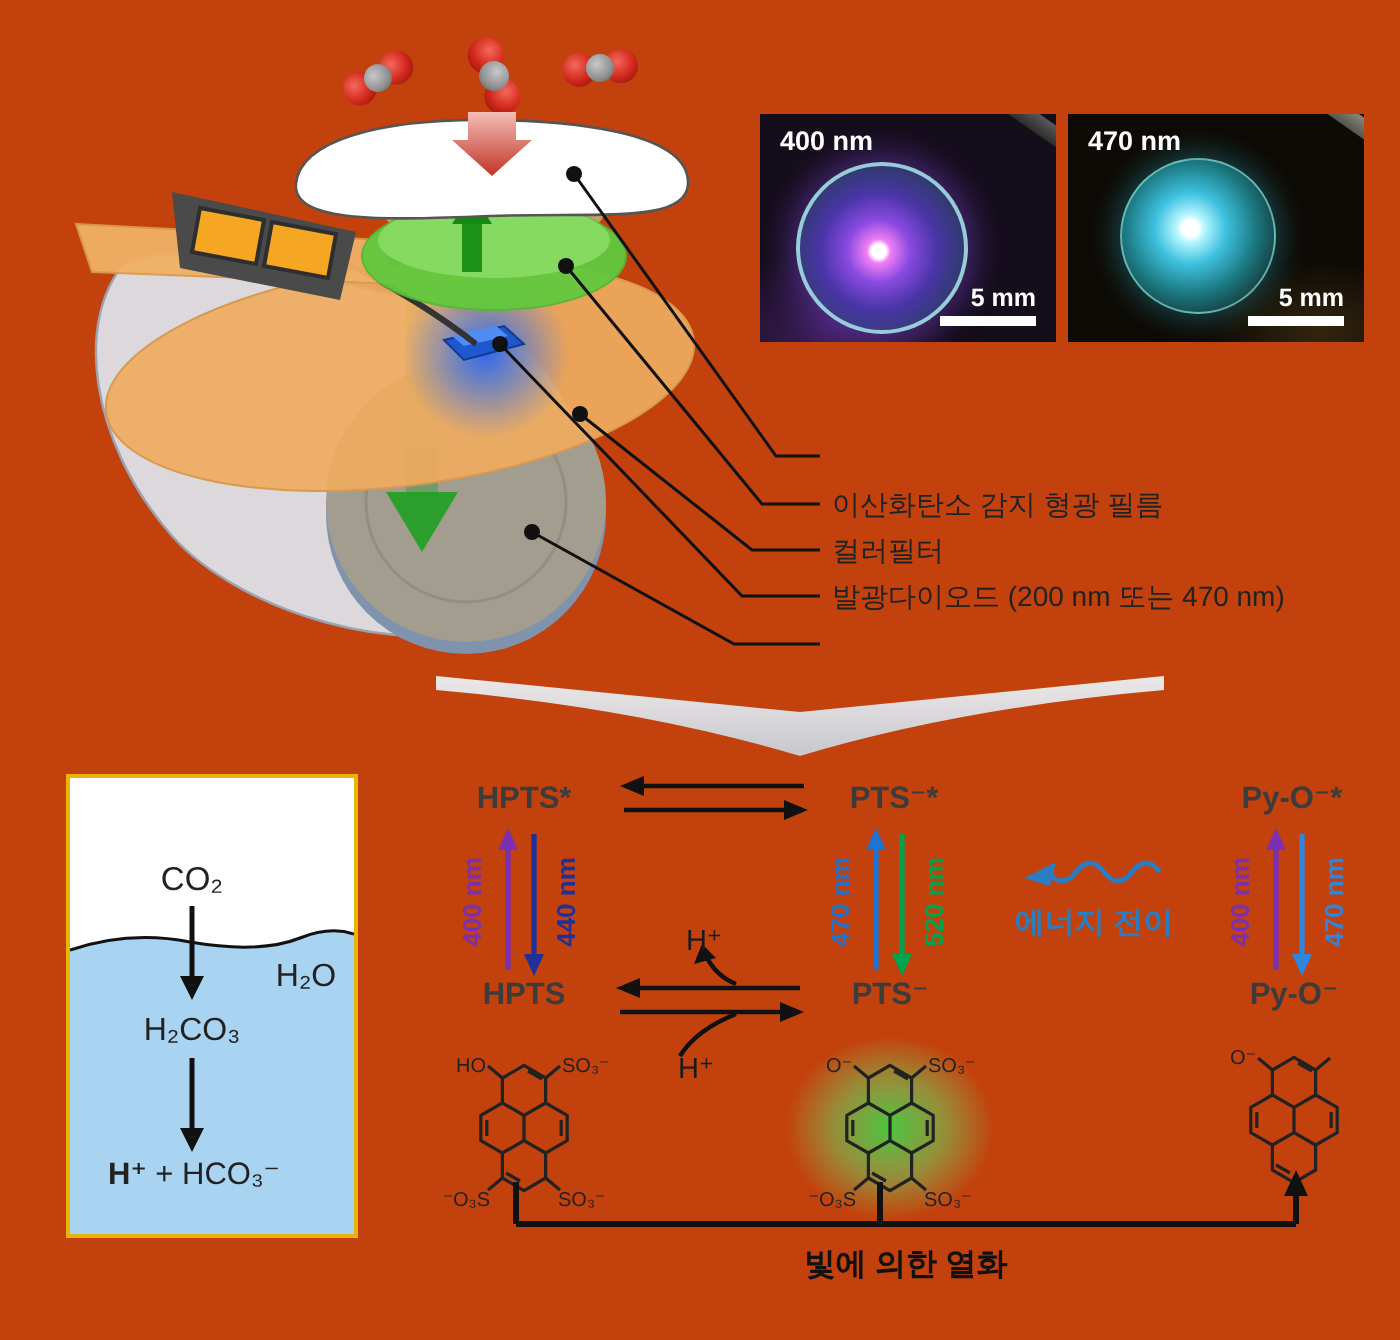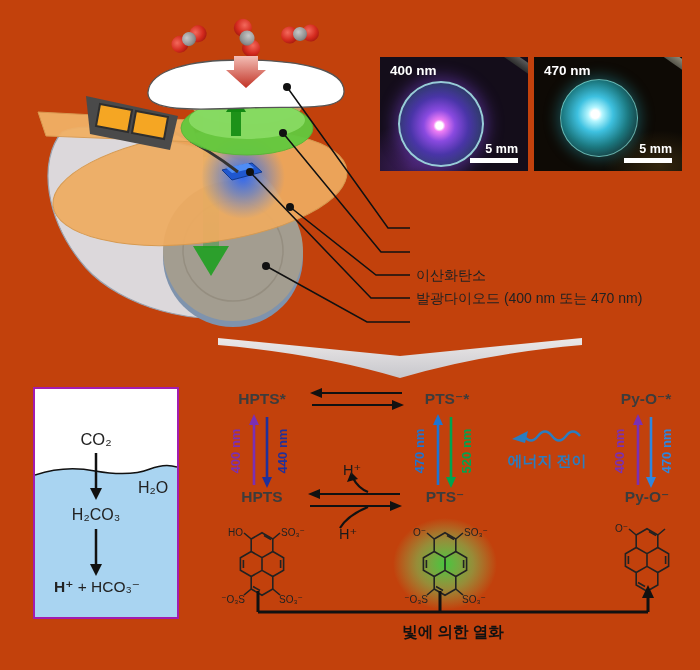--- a/index.html
+++ b/index.html
@@ -21,21 +21,21 @@
   .probe{position:absolute;right:-6px;top:10px;width:72px;height:9px;
     background:linear-gradient(#5a5a5a,#2c2c2c);transform:rotate(35deg);transform-origin:right top;}
   .photo.right .probe{background:linear-gradient(#8a8878,#55544a);top:6px;}
   .wl{position:absolute;left:10px;top:6px;color:#fff;font-size:13.5px;font-weight:bold;}
   .scale-label{position:absolute;right:10px;bottom:15px;color:#fff;font-size:12.5px;font-weight:bold;margin-left:12px;}
   .scale-bar{position:absolute;right:10px;bottom:8px;width:48px;height:5px;background:#fff;}
   
   .dlabel{position:absolute;left:416px;height:18px;line-height:18px;font-size:14px;color:#222;white-space:nowrap;}
   
   .hydration-box{position:absolute;left:33px;top:387px;width:142px;height:228px;
-    border:2px solid #a21caf;background:#fff;}
+    border:2px solid #eab308;background:#fff;}
 </style>
 </head>
 <body>
 <div class="stage">
 
 <svg width="700" height="380" viewBox="0 0 700 380">
   <defs>
     <radialGradient id="redAtom" cx="40%" cy="35%" r="75%">
       <stop offset="0%" stop-color="#f3695c"></stop>
           <stop offset="60%" stop-color="#d42a1e"></stop>
@@ -157,22 +157,23 @@
   <div class="scale-bar"></div>
 </div>
 <div class="photo right">
   <div class="probe"></div>
   <div class="disc"></div>
   <div class="wl">470 nm</div>
   <div class="scale-label">5 mm</div>
   <div class="scale-bar"></div>
 </div>
 
-<div class="dlabel" style="top:266px">이산화탄소</div>
-<div class="dlabel" style="top:289px">발광다이오드 (400 nm 또는 470 nm)</div>
+<div class="dlabel" style="top:243px">이산화탄소 감지 형광 필름</div>
+<div class="dlabel" style="top:266px">컬러필터</div>
+<div class="dlabel" style="top:289px">발광다이오드 (200 nm 또는 470 nm)</div>
 
 <div class="hydration-box">
   <svg width="142" height="228" viewBox="0 0 142 228">
     <path d="M0,86 Q30,76 60,82 Q95,88 115,80 Q130,74 142,78 L142,228 L0,228 Z" fill="#a9d4f1"></path>
     <path d="M0,86 Q30,76 60,82 Q95,88 115,80 Q130,74 142,78" fill="none" stroke="#111" stroke-width="1.5"></path>
     <g stroke="#111" stroke-width="2.5" fill="#111">
       <line x1="61" y1="64" x2="61" y2="100"></line>
           <polygon points="55,99 67,99 61,111" stroke="none"></polygon>
       <line x1="61" y1="140" x2="61" y2="176"></line>
           <polygon points="55,175 67,175 61,187" stroke="none"></polygon>

